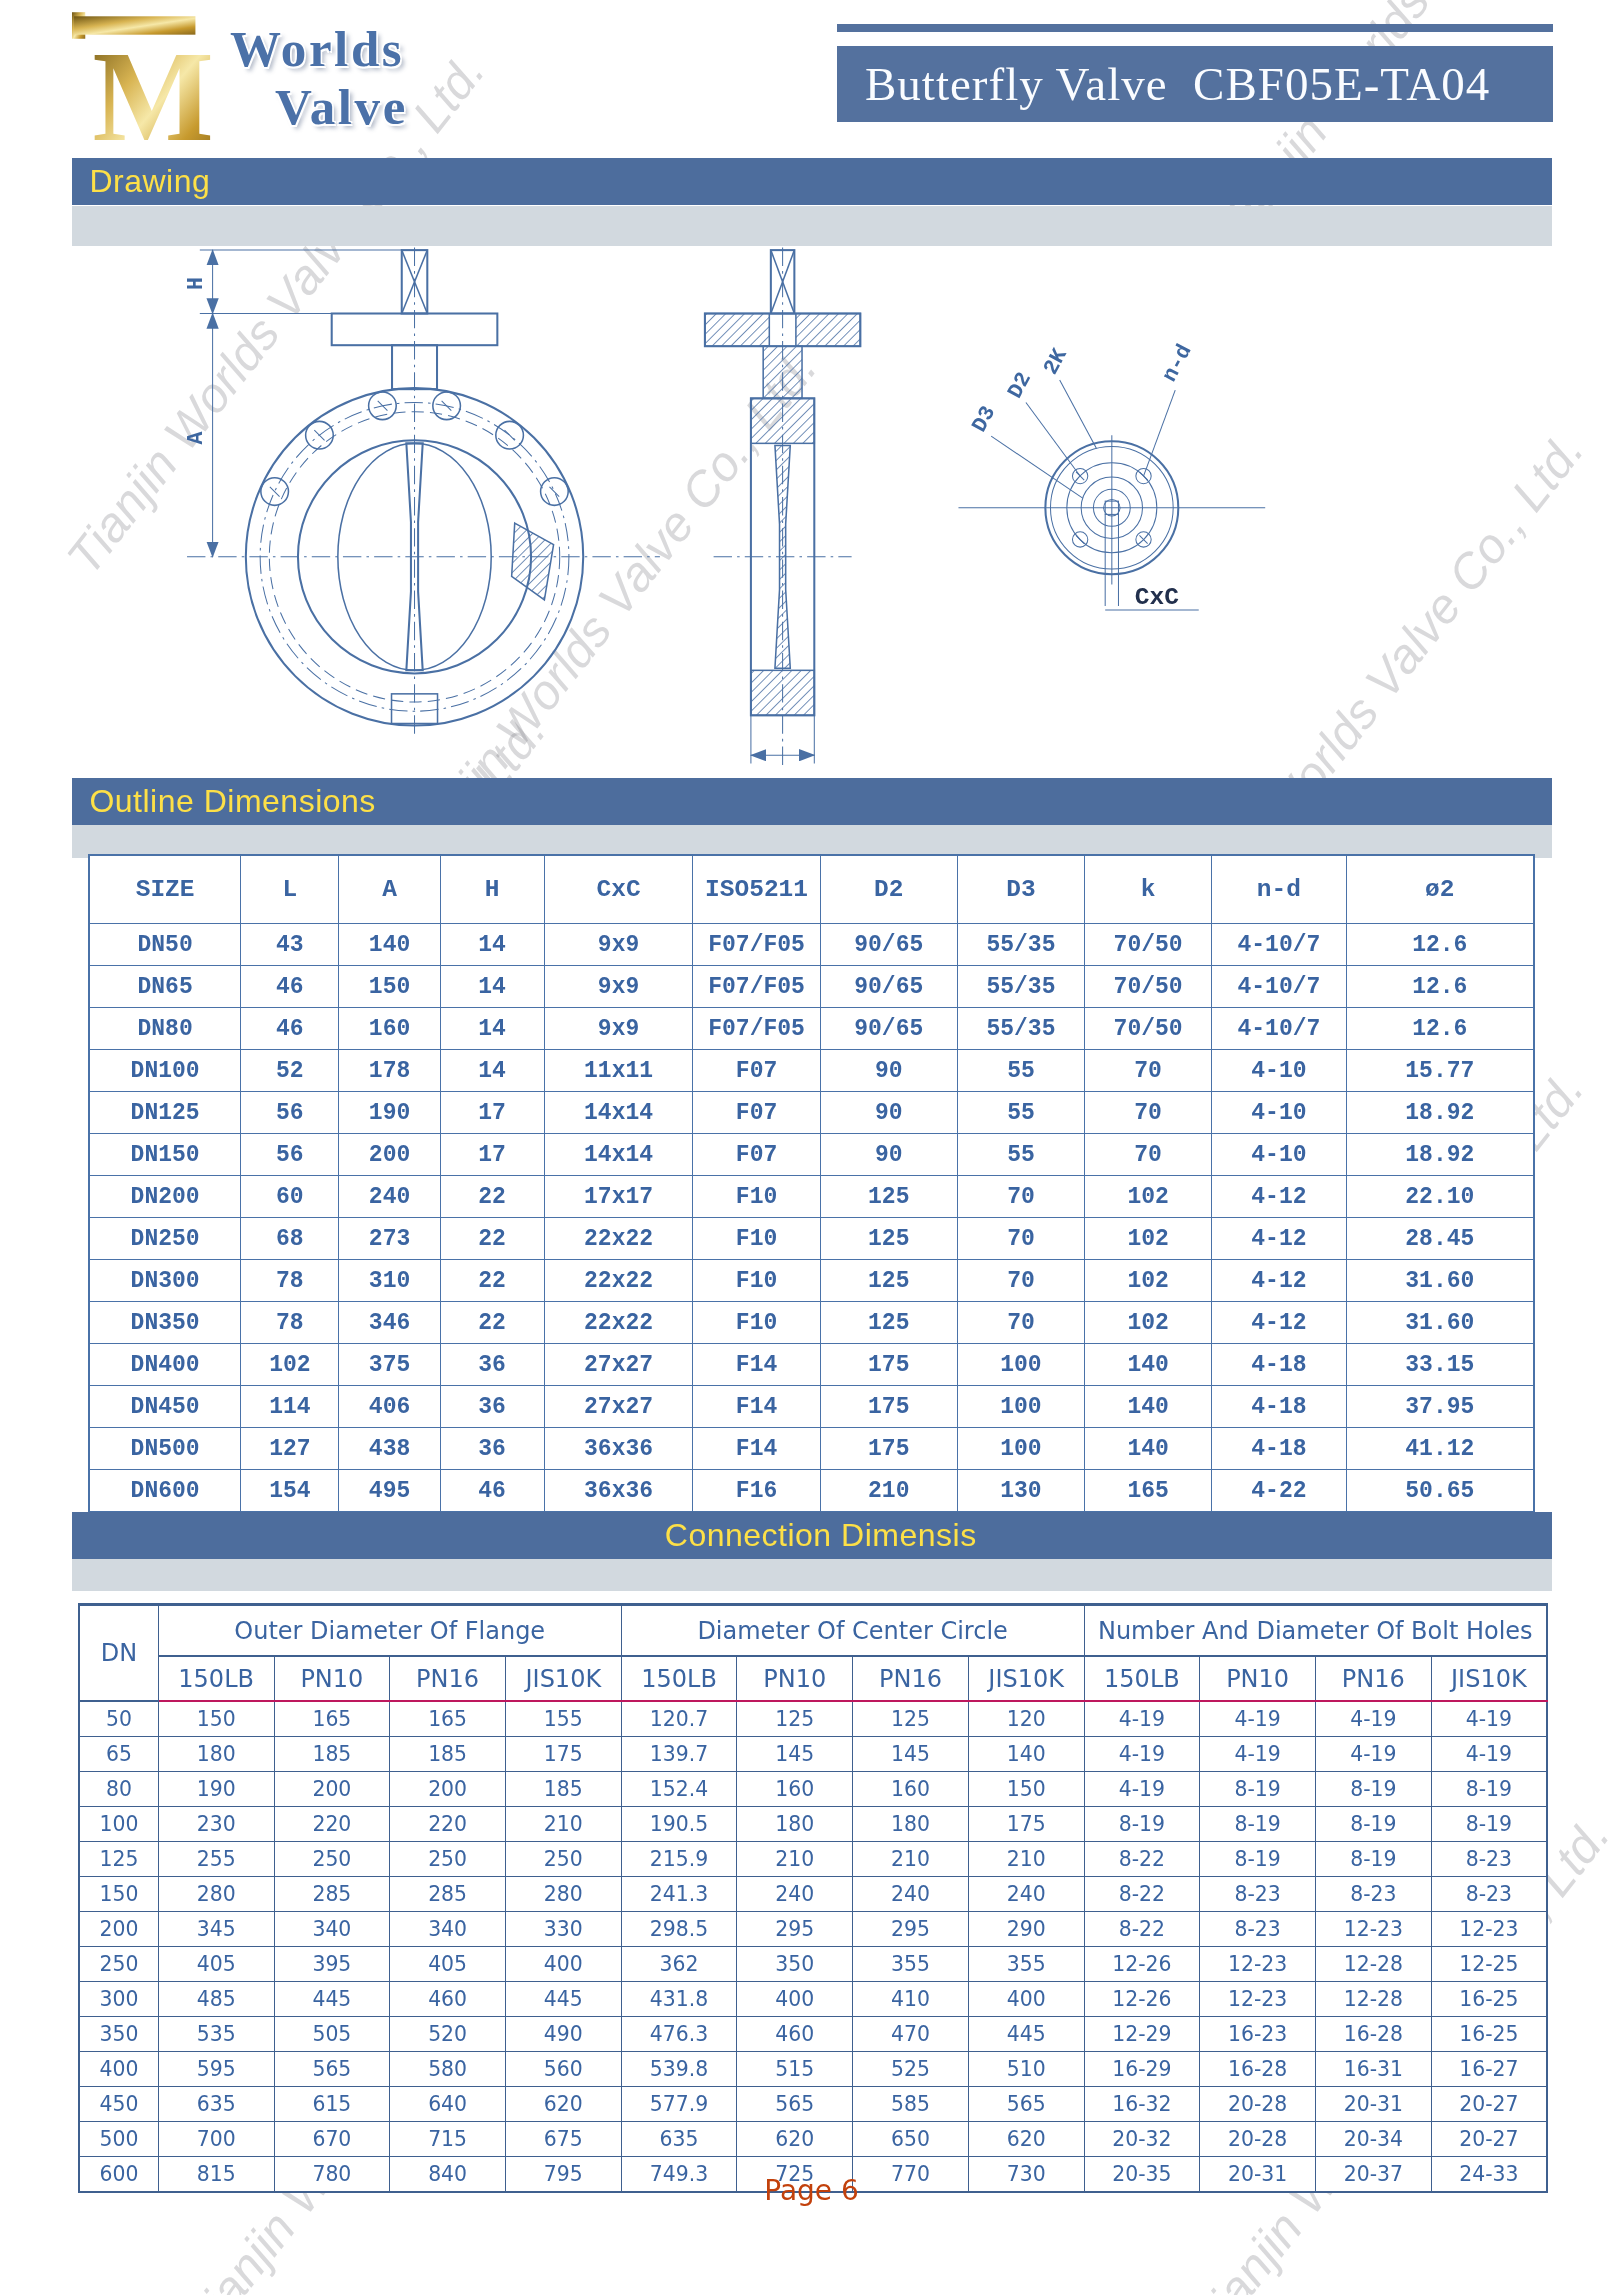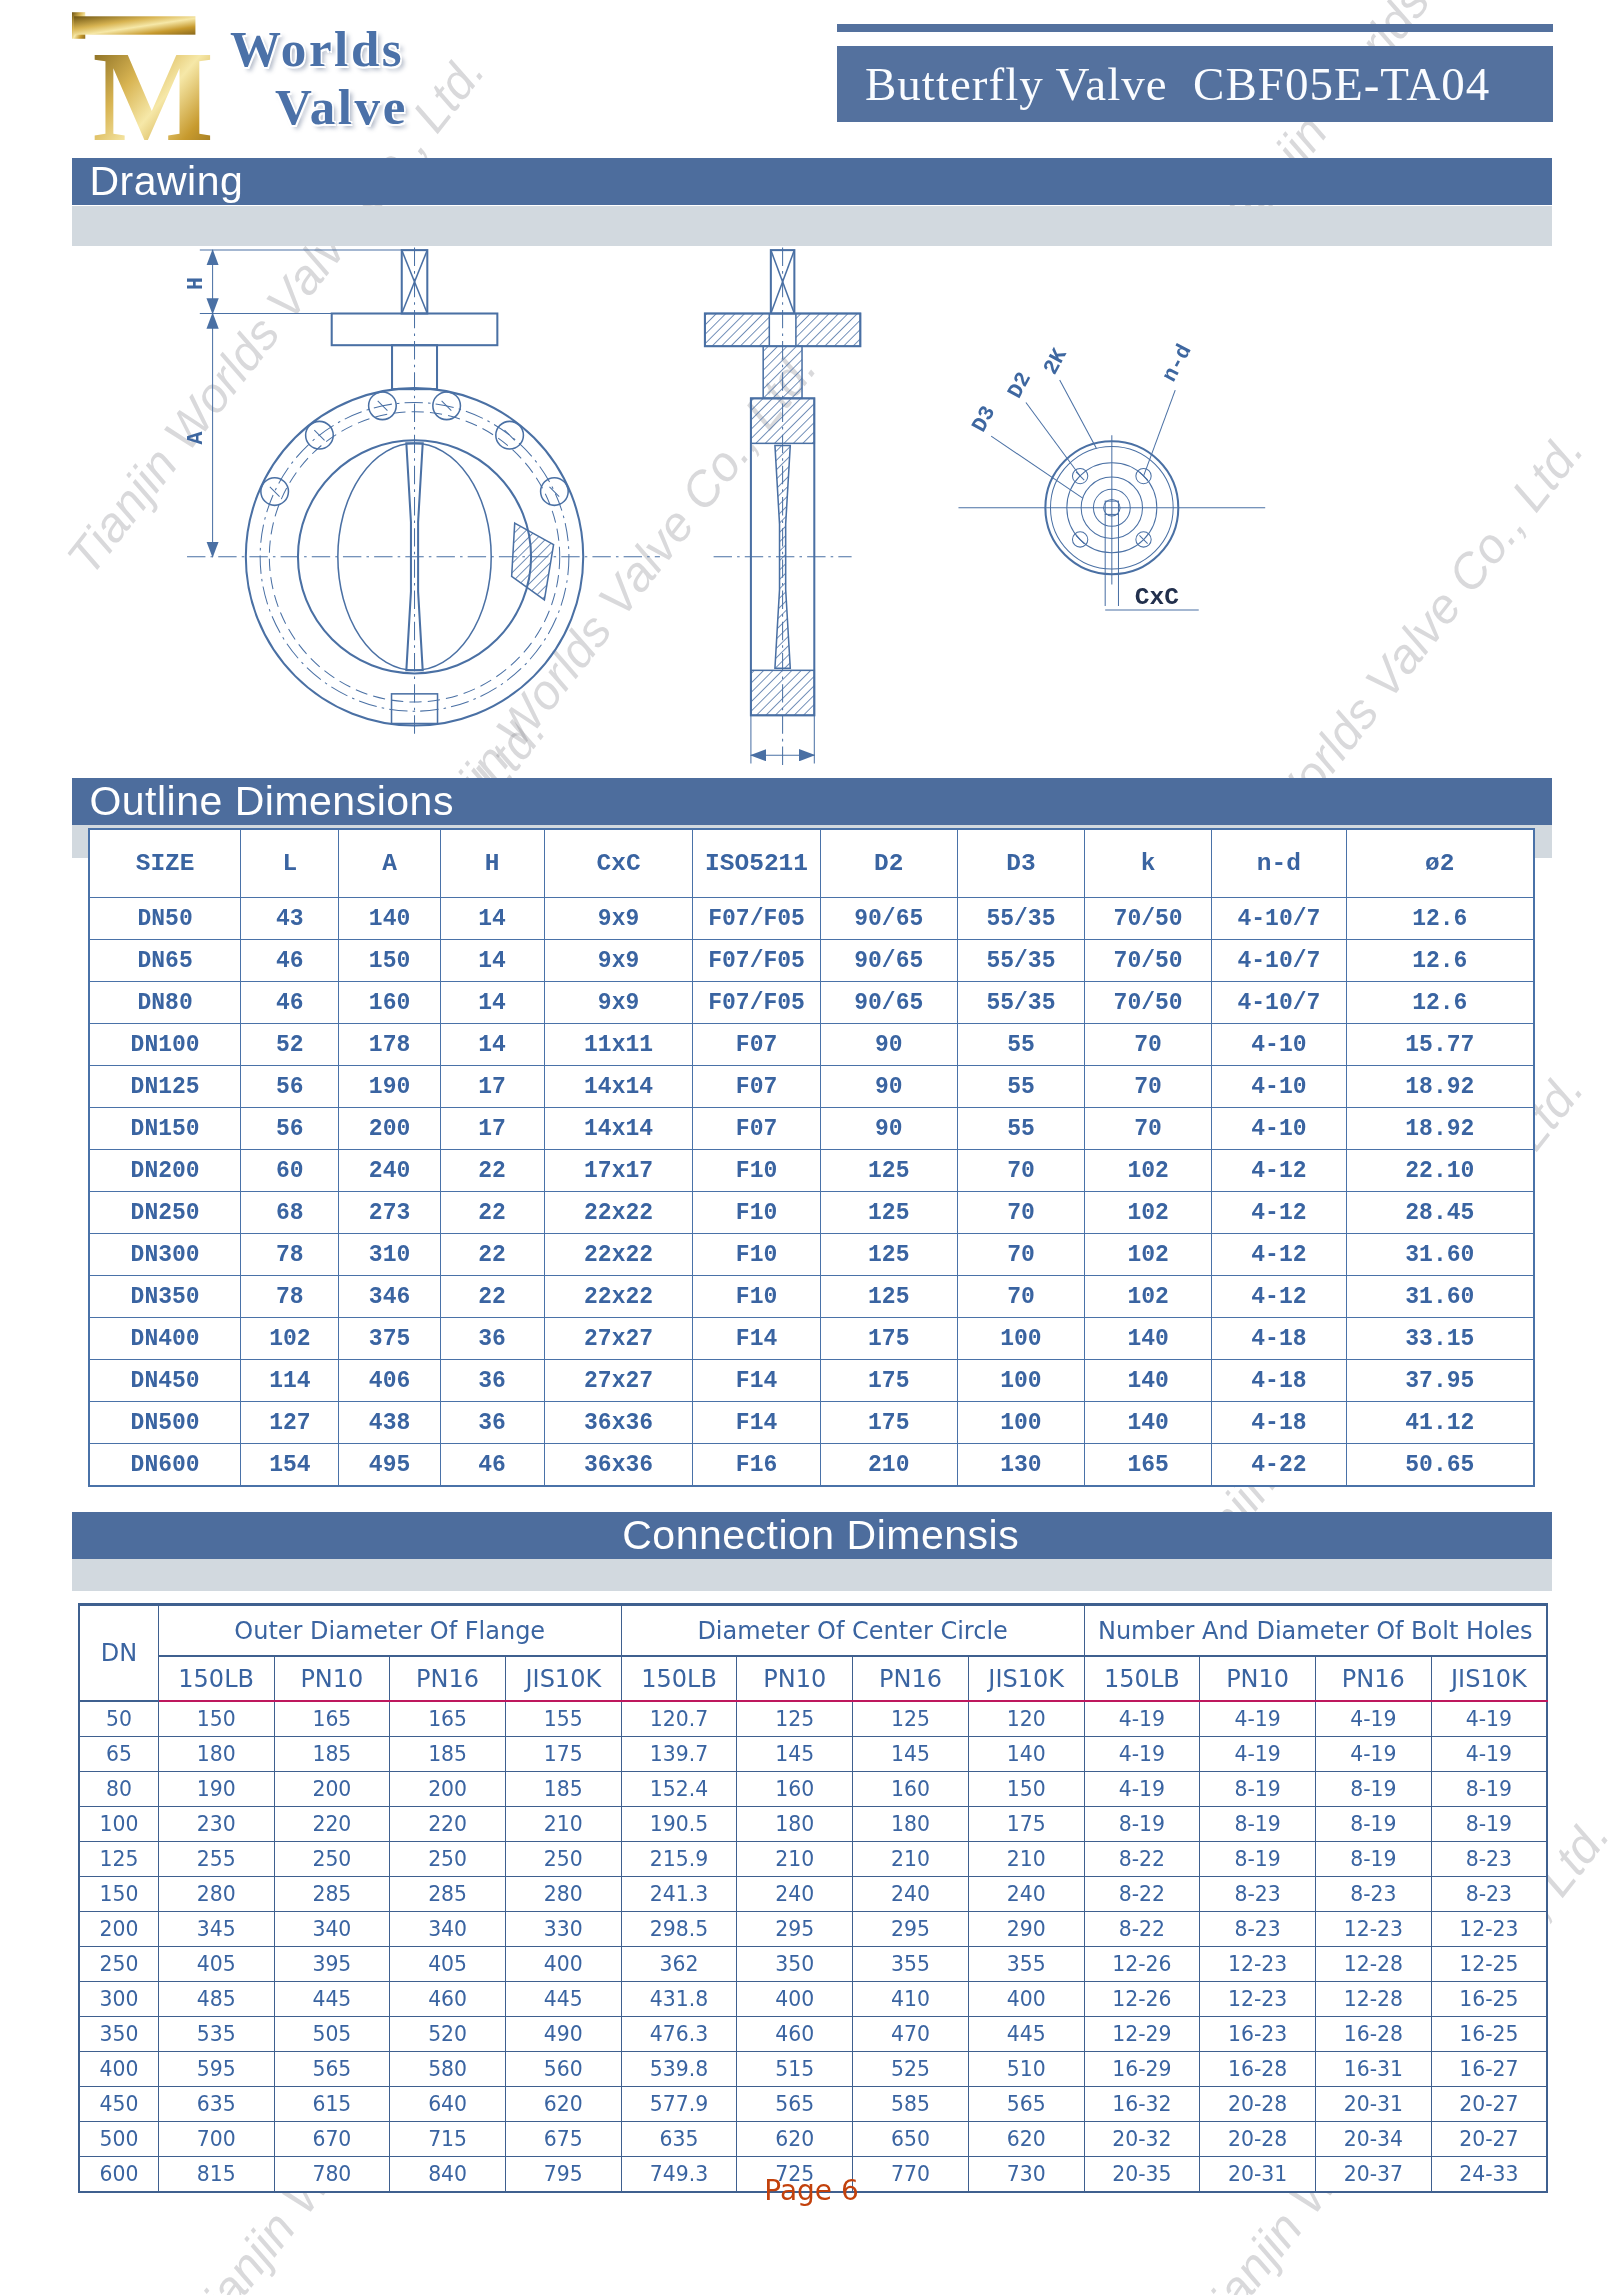--- a/index.html
+++ b/index.html
@@ -17,27 +17,27 @@
   .brand .l1{font-size:51px;text-shadow:1.5px 1.5px 0 #fff,-1.5px -1.5px 0 #fff,1.5px -1.5px 0 #fff,-1.5px 1.5px 0 #fff,3.6px 3.6px 4.1px rgba(40,60,100,.35);}
   .brand .l2{font-size:51px;margin-left:45px;margin-top:7.2px;text-shadow:1.5px 1.5px 0 #fff,-1.5px -1.5px 0 #fff,1.5px -1.5px 0 #fff,-1.5px 1.5px 0 #fff,3.6px 3.6px 4.1px rgba(40,60,100,.35);}
   .title-line{position:absolute;left:837px;top:23.5px;width:716px;height:8.2px;background:#54719e;z-index:10;}
   .title-bar{position:absolute;left:837px;top:46px;width:716px;height:76px;background:#54719e;z-index:10;
              display:flex;align-items:center;}
   .title-bar span{font-family:"Liberation Serif",serif;font-size:47px;color:#fafcff;
                   padding-left:28px;white-space:pre;letter-spacing:1px;text-align:center;}
   
   .secbar{position:absolute;left:72px;width:1480px;height:47px;background:#4d6d9d;z-index:10;
           display:flex;align-items:center;}
-  .secbar span{color:#ffffff;font-size:41px;padding-left:17.4px;letter-spacing:0.5px;}
+  .secbar span{color:#fde047;font-size:32px;padding-left:17.4px;letter-spacing:0.5px;}
   .graystrip{position:absolute;left:72px;width:1480px;background:#d2d9df;z-index:9;}
   
   .drawpanel{position:absolute;left:72px;top:245px;width:1480px;height:524px;z-index:8;}
   
   table{border-collapse:collapse;table-layout:fixed;z-index:10;position:absolute;background:#fff;}
-  .outline-tbl{left:88px;top:828px;width:1447px;border:2px solid #4a72a8;
+  .outline-tbl{left:88px;top:854px;width:1447px;border:2px solid #4a72a8;
                font-family:"Liberation Mono",monospace;font-weight:bold;color:#3a64a1;}
   .outline-tbl th,.outline-tbl td{border:1px solid #4a72a8;text-align:center;vertical-align:middle;}
   .outline-tbl th{height:65px;font-size:24.5px;font-weight:bold;}
   .outline-tbl td{height:39px;font-size:23px;}
   .conn-tbl{left:78px;top:1603px;width:1470px;border:2px solid #3f608f;border-top:3.6px solid #3f608f;
             font-family:"DejaVu Sans",sans-serif;color:#3a64a1;}
   .conn-tbl th,.conn-tbl td{border:1px solid #3f608f;text-align:center;vertical-align:middle;}
   .conn-tbl th{font-size:24px;font-weight:normal;}
   .conn-tbl .grp-row th{height:47px;border-bottom:2px solid #3f608f;}
   .conn-tbl .sub-row th{height:41px;border-bottom:2px solid #be185d;}

